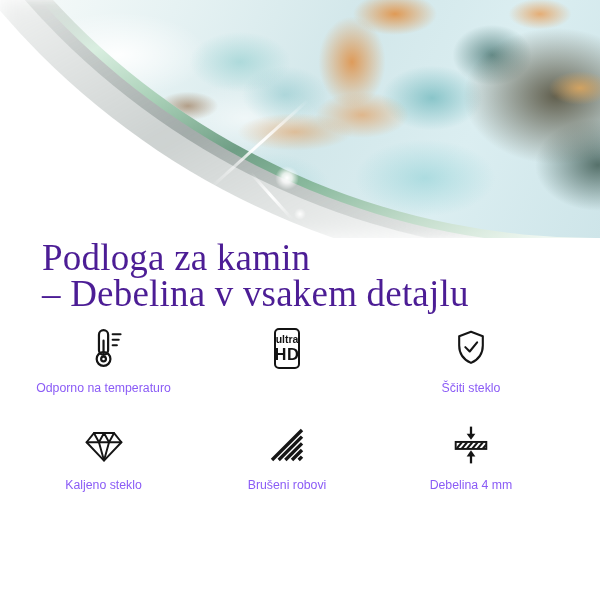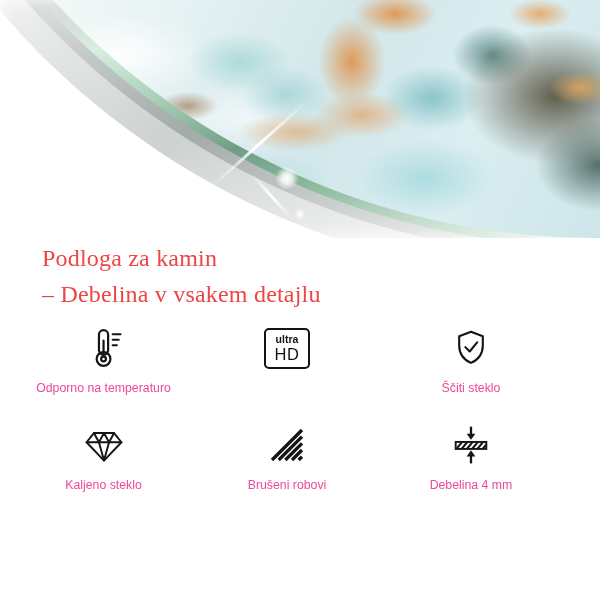--- a/index.html
+++ b/index.html
@@ -53,55 +53,55 @@
   .ray-short { width: 62px;  height: 2.5px; transform: translate(-50%,-50%) rotate(48deg)  translate(-6px,0); }
   .sparkle .core { position: absolute; left: -12px; top: -12px; width: 24px; height: 24px; border-radius: 50%; background: radial-gradient(circle, rgba(255,255,255,1) 0%, rgba(255,255,255,.8) 30%, rgba(255,255,255,0) 70%); }
   .glint { position: absolute; left: 294px; top: 208px; width: 12px; height: 12px; border-radius: 50%; background: radial-gradient(circle, rgba(255,255,255,.95), rgba(255,255,255,0) 70%); }
 
   
   .content { padding: 0 42px; }
   h1 {
     margin-top: 2px;
     font-family: "Liberation Serif", serif;
     font-weight: 400;
-    font-size: 24px;
+    font-size: 37px;
     line-height: 36px;
-    color: #ef4444;
+    color: #4c1d95;
     letter-spacing: .2px;
   }
   h1 span { display: block; }
   .intro {
     margin-top: 8px;
     width: 510px;
     font-size: 14.5px;
     line-height: 27px;
     color: #3a3a3a;
   }
 
   
   .features {
     margin: 12px 0 0 -30px;            
     display: grid;
     grid-template-columns: 183px 184px 184px;
     row-gap: 26px;
   }
   .feature { display: flex; flex-direction: column; align-items: center; }
   .icon-box { height: 48px; display: flex; align-items: center; justify-content: center; }
-  .feature .label { margin-top: 9px; font-size: 12.3px; color: #ec4899; text-align: center; }
+  .feature .label { margin-top: 9px; font-size: 12.3px; color: #8b5cf6; text-align: center; }
 
   .icon-svg { stroke: #151515; fill: none; stroke-width: 2.4; stroke-linecap: round; stroke-linejoin: round; }
 
   .uhd-box {
-    width: 46px; height: 41px;
+    width: 26px; height: 41px;
     border: 2.6px solid #131313; border-radius: 5px;
     display: flex; flex-direction: column; align-items: center; justify-content: center;
     color: #131313; line-height: 1;
   }
   .uhd-top { font-size: 10.5px; font-weight: 700; margin-bottom: 1px; }
-  .uhd-bottom { font-size: 16.5px; font-weight: 400; letter-spacing: .5px; }
+  .uhd-bottom { font-size: 16.5px; font-weight: 700; letter-spacing: .5px; }
 </style>
 </head>
 <body>
 
 <div class="hero">
   <div class="layer shadow-soft"></div>
   <div class="layer shadow-hard"></div>
   <div class="layer glass-edge"></div>
   <div class="layer marble"></div>
   <div class="sparkle">

